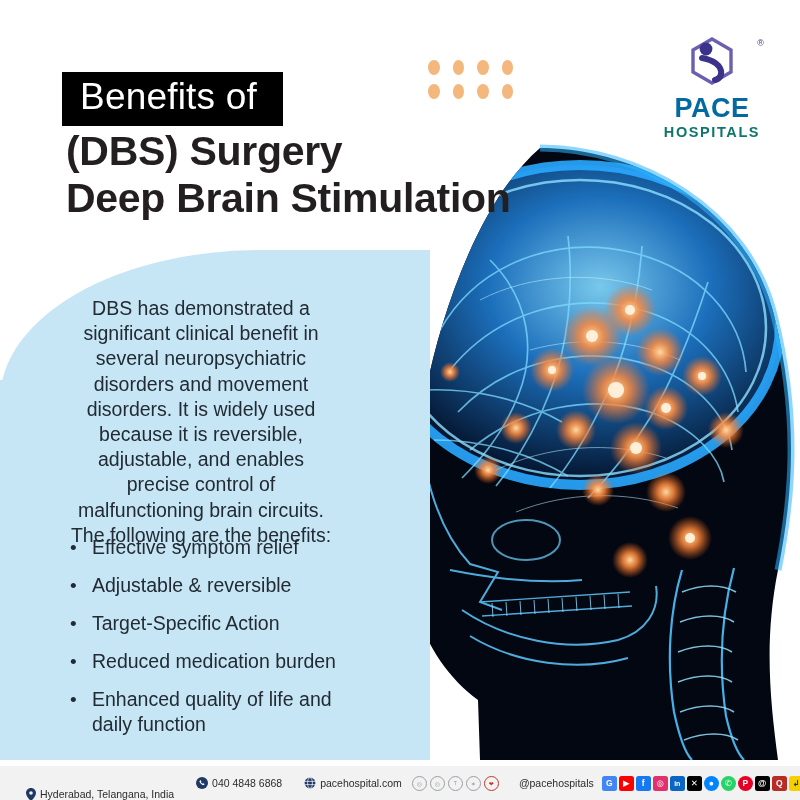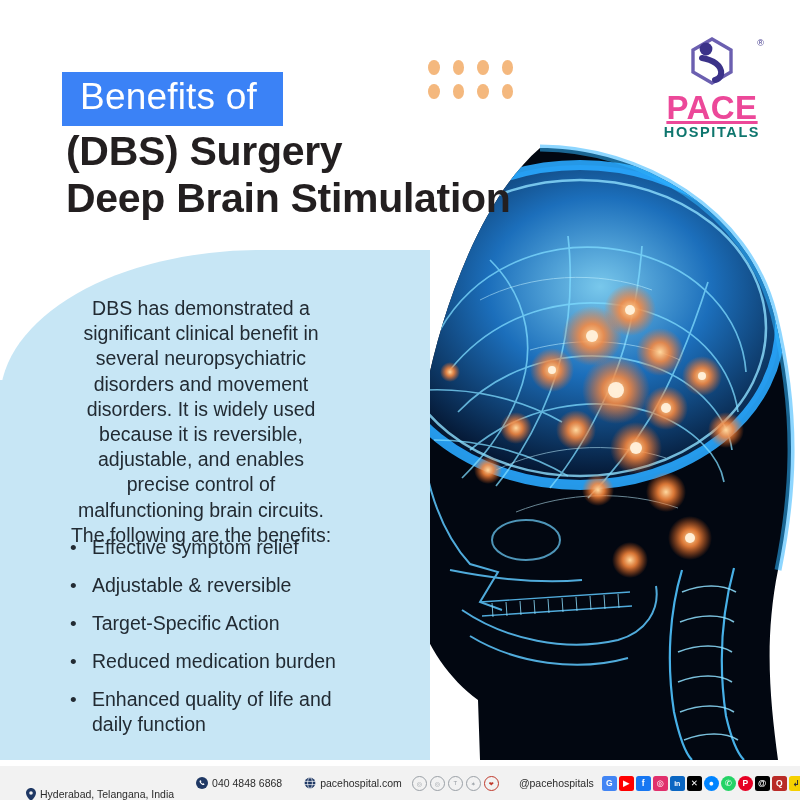--- a/index.html
+++ b/index.html
@@ -11,21 +11,21 @@
   .art{position:absolute;left:330px;top:140px;width:470px;height:620px;overflow:hidden;}
   .art svg{position:absolute;left:0;top:0;}
 
   
   .panel{position:absolute;left:0;top:250px;width:430px;height:510px;
          background:#c7e6f5;border-top-right-radius:0;
          border-top-left-radius:260px 150px;}
   .panel-ext{position:absolute;left:0;top:380px;width:430px;height:380px;background:#c7e6f5;}
 
   
-  .banner{position:absolute;left:62px;top:72px;background:#3b82f6;
+  .banner{position:absolute;left:62px;top:72px;background:#000000;
           padding:5px 26px 9px 18px;}
   .banner span{color:#ffffff;font-size:37px;line-height:40px;font-weight:400;
                letter-spacing:.2px;display:block;}
 
   
   .headline{position:absolute;left:66px;top:128px;width:580px;
             color:#231f20;font-size:41px;font-weight:bold;line-height:47px;
             letter-spacing:-0.3px;}
   .headline div{white-space:nowrap;}
 
@@ -35,21 +35,21 @@
 
   
   .bullets{position:absolute;left:66px;top:535px;width:300px;}
   .bul{display:flex;margin-bottom:13px;}
   .bul .dot{width:22px;flex:0 0 22px;color:#222b33;font-size:19px;line-height:25px;text-align:left;padding-left:4px;}
   .bul .txt{color:#222b33;font-size:19.5px;line-height:25px;}
 
   
   .logo{position:absolute;right:28px;top:36px;width:120px;text-align:center;}
   .logo .mark{position:relative;height:56px;}
-  .logo .word{color:#ec4899;font-size:33px;font-weight:bold;letter-spacing:.5px;line-height:32px;text-decoration:underline;}
+  .logo .word{color:#0369a1;font-size:27px;font-weight:bold;letter-spacing:.5px;line-height:32px;}
   .logo .sub{color:#0f766e;font-size:14.5px;font-weight:bold;letter-spacing:1.6px;line-height:17px;}
   .reg{position:absolute;right:8px;top:2px;font-size:9px;color:#3b3289;}
 
   
   .dots{position:absolute;left:428px;top:60px;width:98px;}
   .dots .row{display:flex;margin-bottom:9px;}
   .dots .d{width:15px;height:15px;border-radius:50%;background:#f4b87e;margin-right:13px;}
 
   
   .footer{position:absolute;left:0;bottom:0;width:800px;height:34px;background:#f2f2f2;

